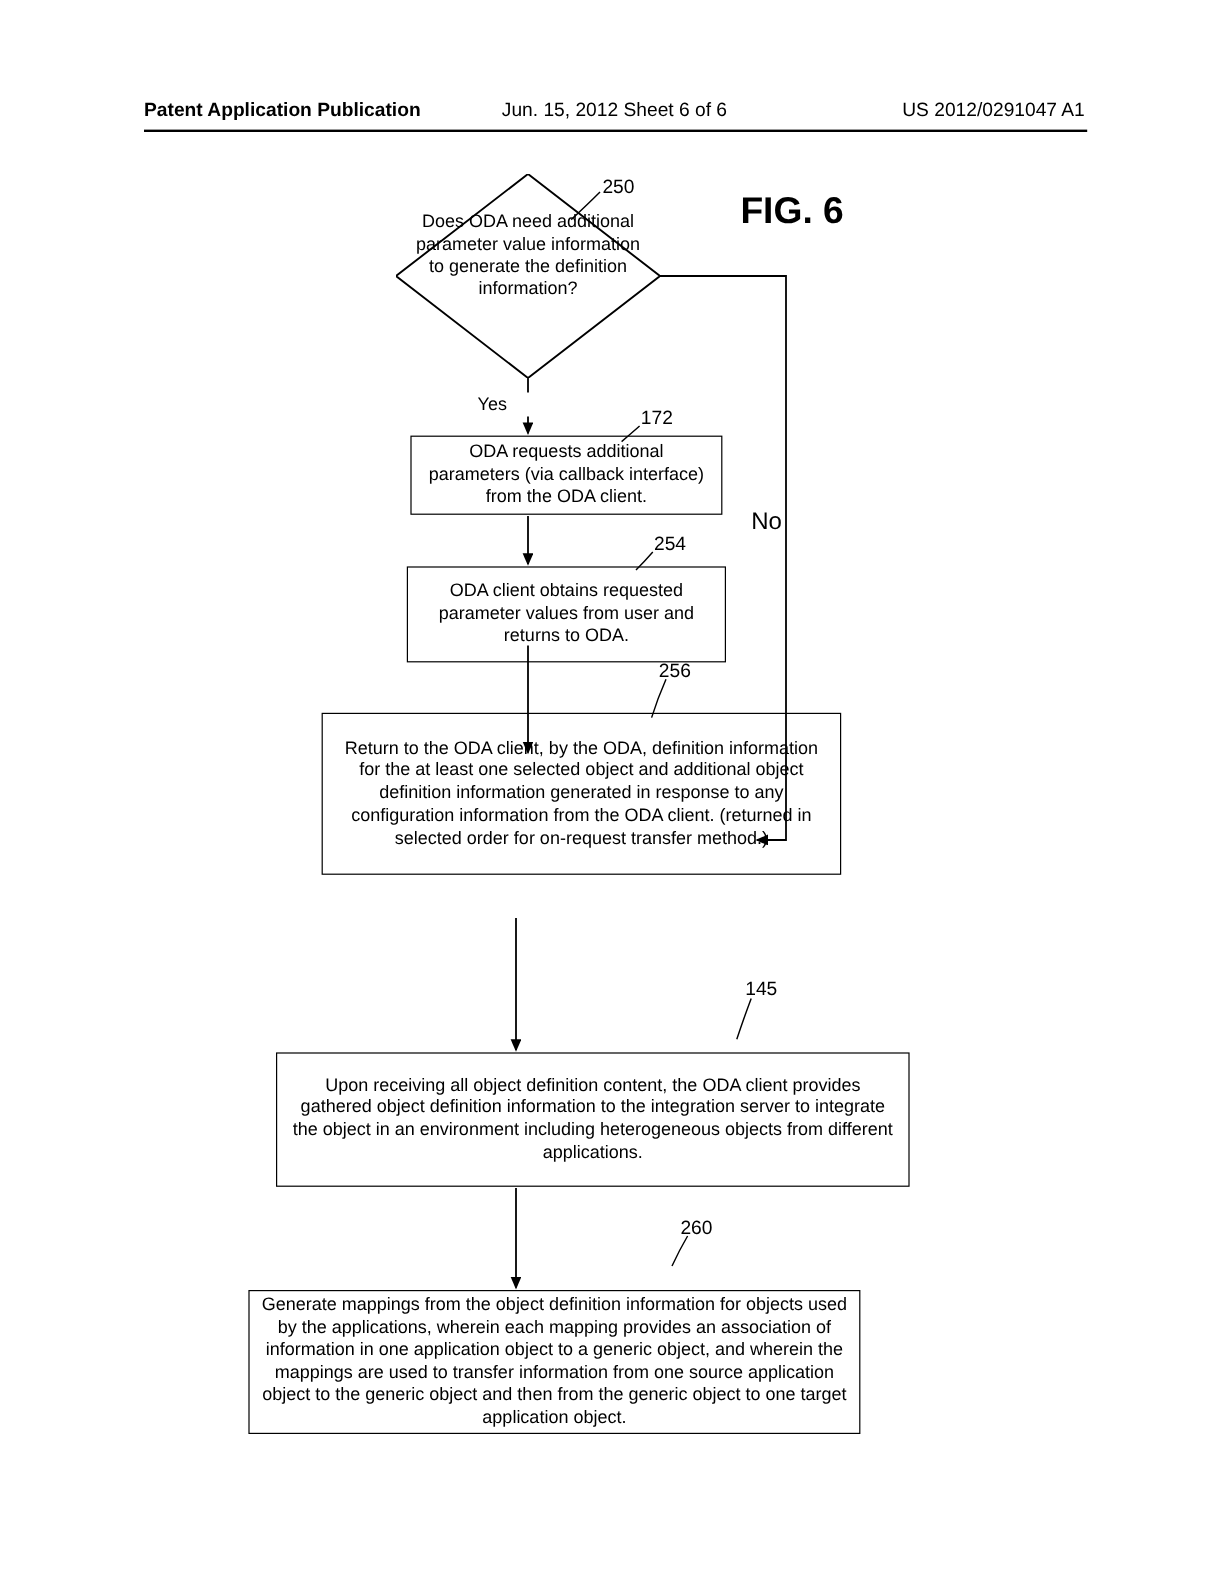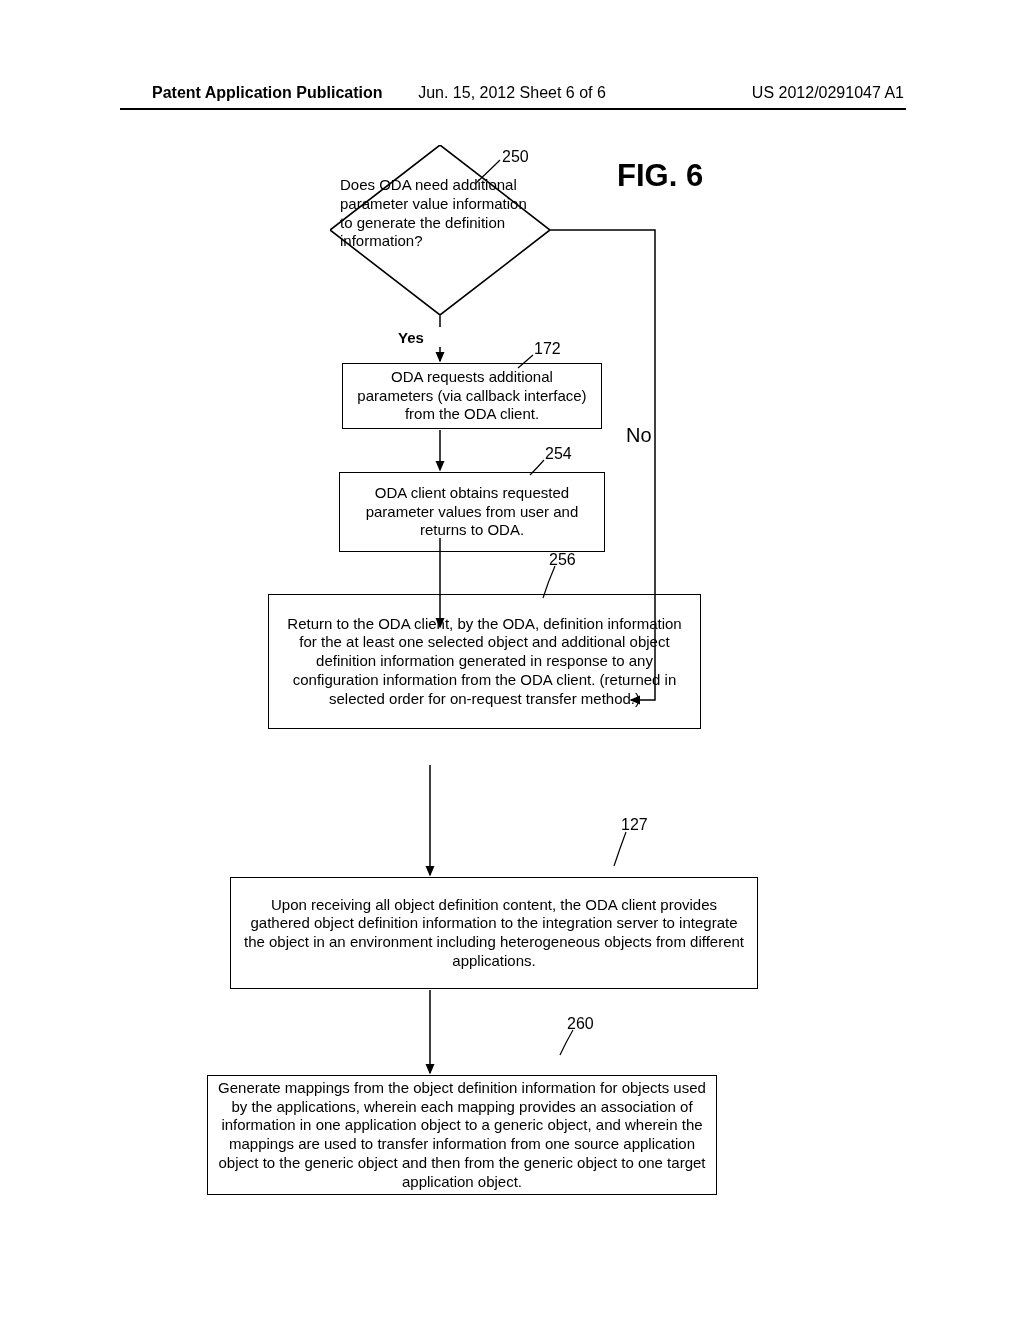--- a/index.html
+++ b/index.html
@@ -19,21 +19,20 @@
       top: 84px;
       left: 0;
       width: 100%;
       display: flex;
       justify-content: space-between;
       padding: 0 120px 0 120px;
       font-size: 16px;
     }
     .header-left {
       font-weight: bold;
-      margin-left: 32px;
     }
     .header-center {
       position: absolute;
       left: 50%;
       transform: translateX(-50%);
     }
     .header-right {
       font-weight: normal;
     }
     .hr-line {
@@ -59,21 +58,21 @@
     }
     .diamond svg {
       width: 100%;
       height: 100%;
     }
     .diamond-text {
       position: absolute;
       top: 176px;
       left: 340px;
       width: 200px;
-      text-align: left;
+      text-align: center;
       font-size: 15px;
       line-height: 1.25;
     }
     .box {
       position: absolute;
       border: 1.5px solid #000;
       text-align: center;
       font-size: 15px;
       display: flex;
       align-items: center;
@@ -84,21 +83,20 @@
     }
     .ref-num {
       position: absolute;
       font-size: 16px;
     }
     .yes-label {
       position: absolute;
       top: 329px;
       left: 398px;
       font-size: 15px;
-      font-weight: bold;
     }
     .no-label {
       position: absolute;
       top: 393px;
       left: 626px;
       font-size: 20px;
       margin-top: 31px;
     }
     
     .svg-overlay {
@@ -149,21 +147,21 @@
 </div>
 
 <div class="box" style="top:1075px; left:175px; width:510px; height:120px;">
   <span>Generate mappings from the object definition information for objects used by the applications, wherein each mapping provides an association of information in one application object to a generic object, and wherein the mappings are used to transfer information from one source application object to the generic object and then from the generic object to one target application object.</span>
 </div>
 
 <div class="ref-num" style="top:148px; left:502px;">250</div>
 <div class="ref-num" style="top:340px; left:534px;">172</div>
 <div class="ref-num" style="top:445px; left:545px;">254</div>
 <div class="ref-num" style="top:551px; left:549px;">256</div>
-<div class="ref-num" style="top:816px; left:621px;">127</div>
+<div class="ref-num" style="top:816px; left:621px;">145</div>
 <div class="ref-num" style="top:1015px; left:567px;">260</div>
 
 <svg class="svg-overlay">
   <defs>
     <marker id="arrowhead" markerWidth="8" markerHeight="8" refX="6" refY="3" orient="auto">
       <polygon points="0 0, 7 3, 0 6" fill="#000"></polygon>
     </marker>
   </defs>
 
   <line x1="440" y1="315" x2="440" y2="327" stroke="#000" stroke-width="1.5"></line>

